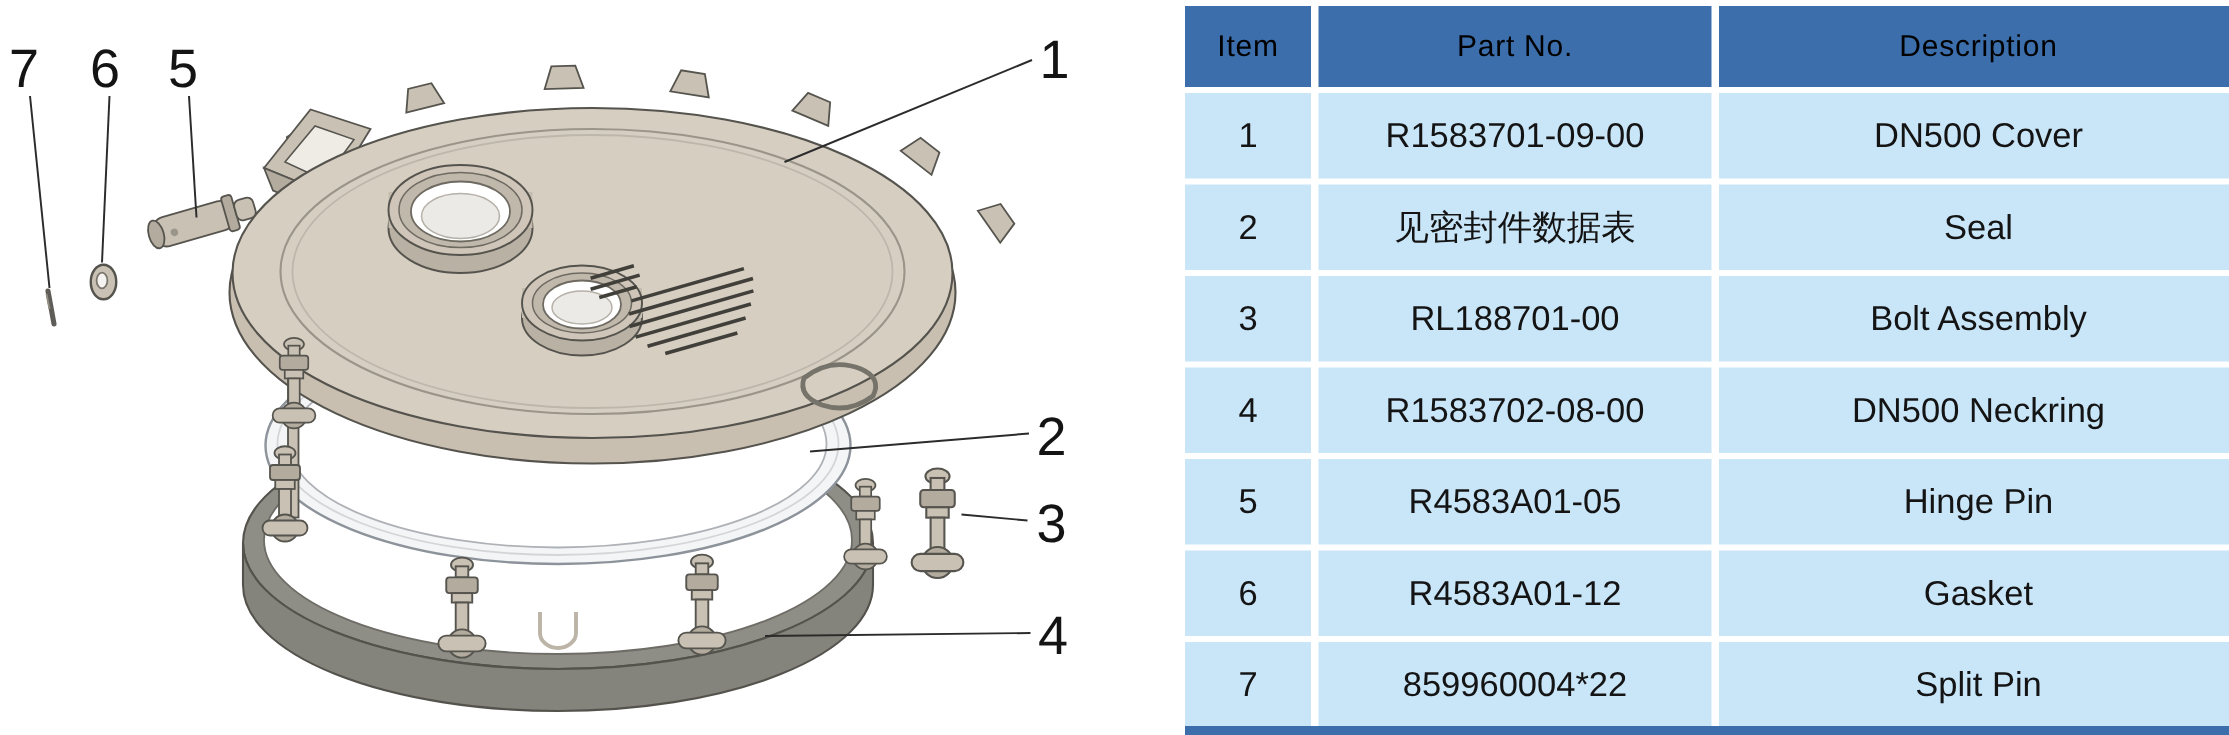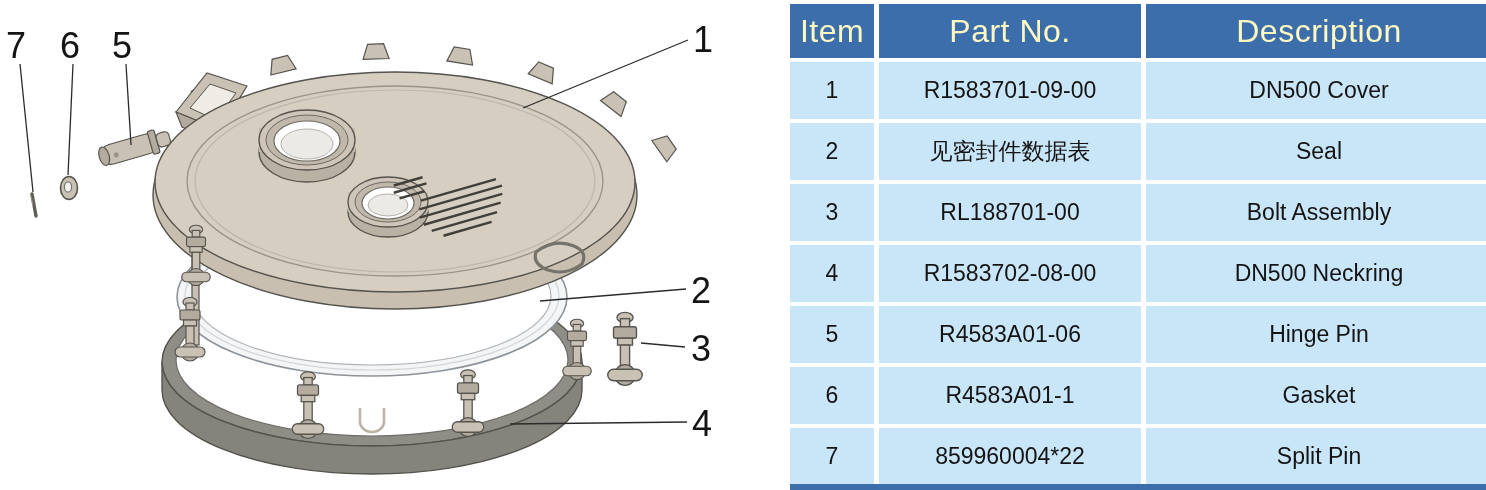--- a/index.html
+++ b/index.html
@@ -12,21 +12,21 @@
   .metal{fill:#c9c1b3;stroke:#56544e;stroke-width:1.2;}
   .metalD{fill:#b2ab9e;stroke:#56544e;stroke-width:1.2;}
   .leader{stroke:#2b2b2b;stroke-width:1.3;fill:none;}
   .callout{font-family:"Liberation Sans","DejaVu Sans",sans-serif;font-size:36px;fill:#141414;}
   .engrave{stroke:#413f39;stroke-width:2.4;}
   
   .table-panel{position:absolute;left:785px;top:0;width:701px;height:490px;overflow:hidden;}
   table.parts{border-collapse:separate;border-spacing:5px 4px;width:712px;table-layout:fixed;}
   table.parts th,table.parts td{text-align:center;vertical-align:middle;padding:0;}
   table.parts th.hdr{
-    background:#3c6eab;color:#fef9c3;font-size:32px;font-weight:400;height:54px;letter-spacing:.5px;
+    background:#3c6eab;color:#000000;font-size:20px;font-weight:400;height:54px;letter-spacing:.5px;
   }
   table.parts td{
     background:#c9e5f8;color:#141414;font-size:23px;height:57px;
   }
   col.c-item{width:84px;} col.c-part{width:262px;} col.c-desc{width:346px;}
   .bottom-strip{position:absolute;left:5px;right:0;bottom:0;height:6px;background:#3c6eab;}
 </style>
 </head>
 <body>
 
@@ -206,26 +206,26 @@
         <td>RL188701-00</td>
         <td>Bolt Assembly</td>
       </tr>
       <tr>
         <td>4</td>
         <td>R1583702-08-00</td>
         <td>DN500 Neckring</td>
       </tr>
       <tr>
         <td>5</td>
-        <td>R4583A01-06</td>
+        <td>R4583A01-05</td>
         <td>Hinge Pin</td>
       </tr>
       <tr>
         <td>6</td>
-        <td>R4583A01-1</td>
+        <td>R4583A01-12</td>
         <td>Gasket</td>
       </tr>
       <tr>
         <td>7</td>
         <td>859960004*22</td>
         <td>Split Pin</td>
       </tr>
     </tbody>
   </table>
   <div class="bottom-strip"></div>

